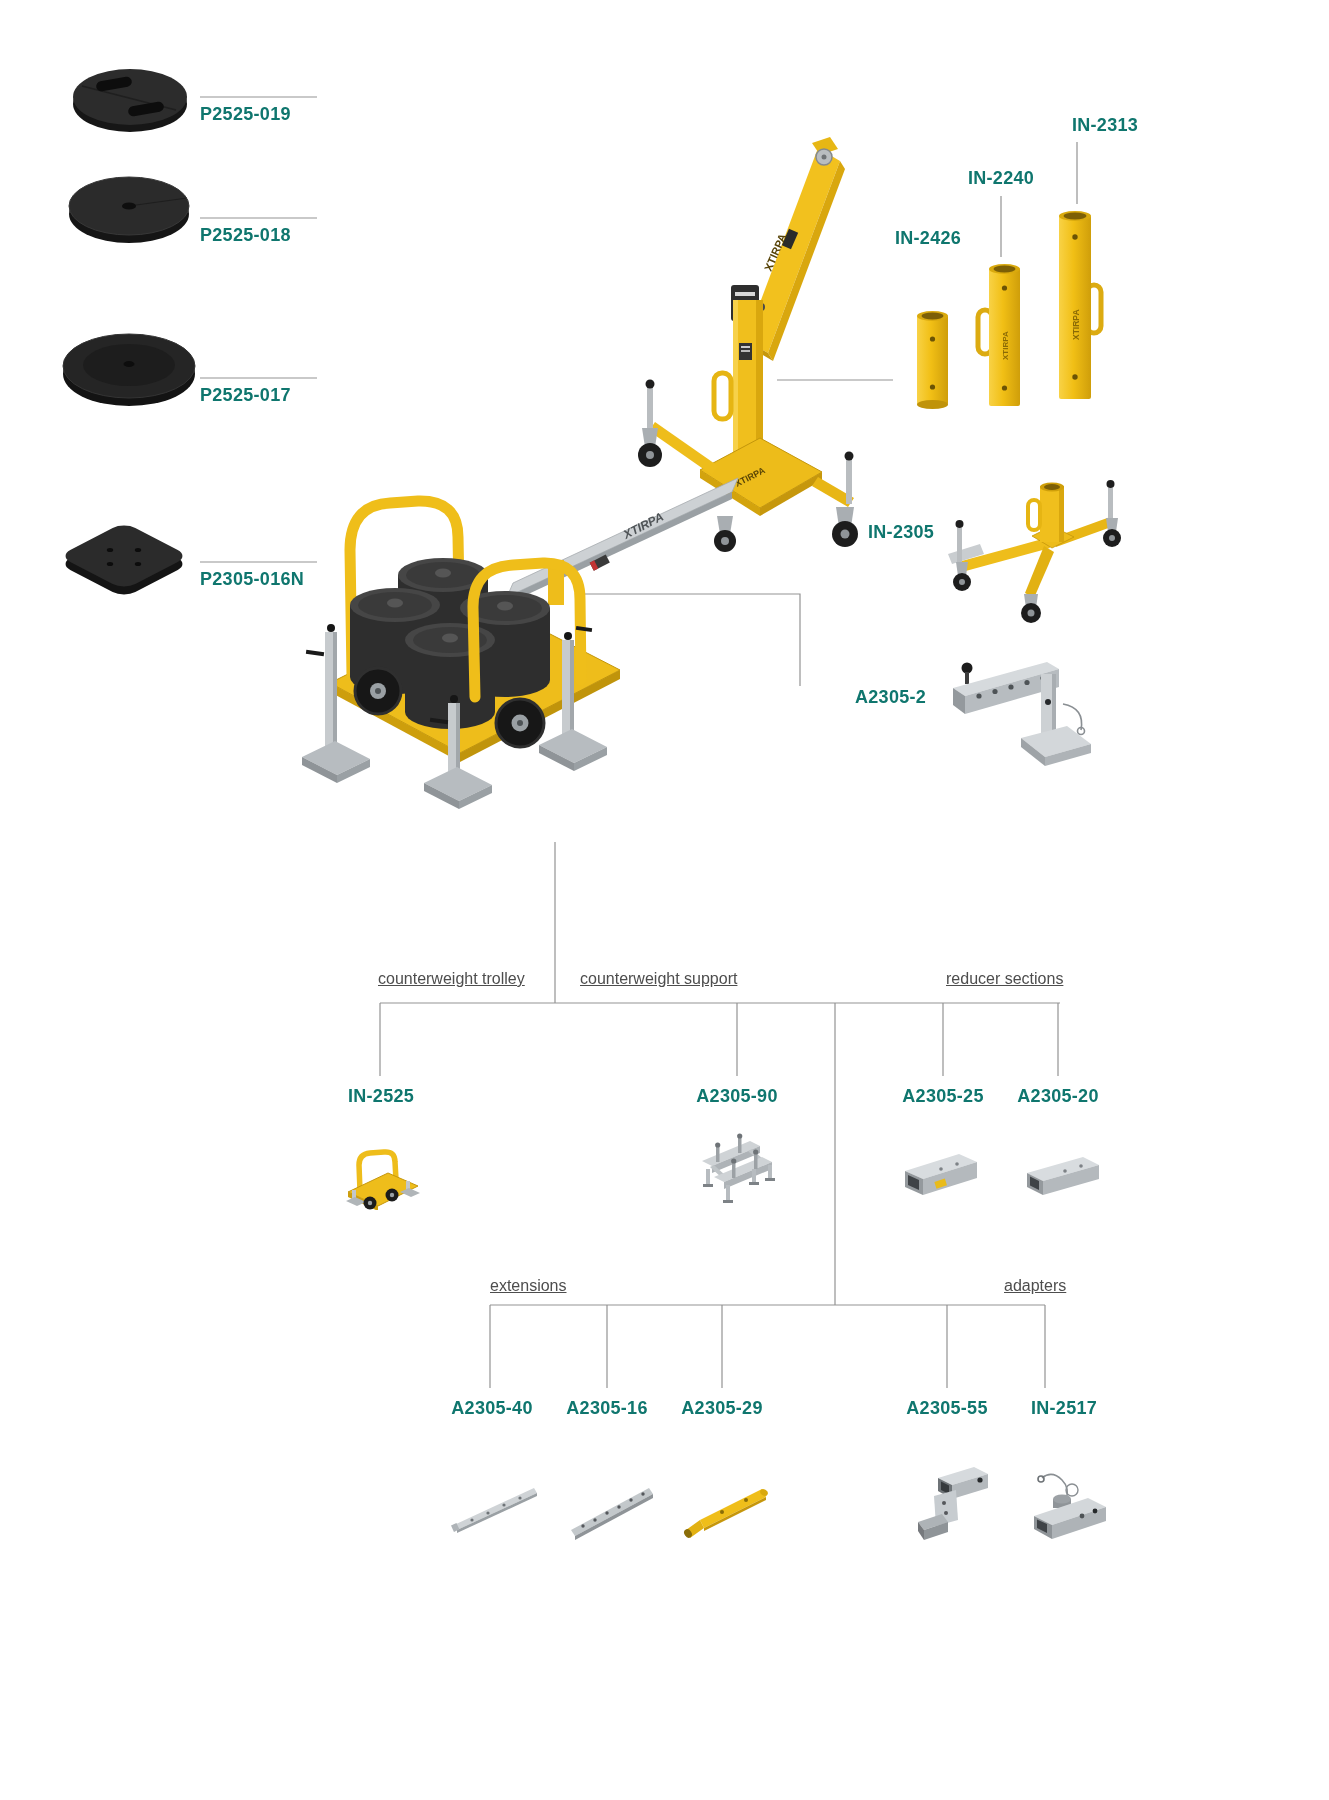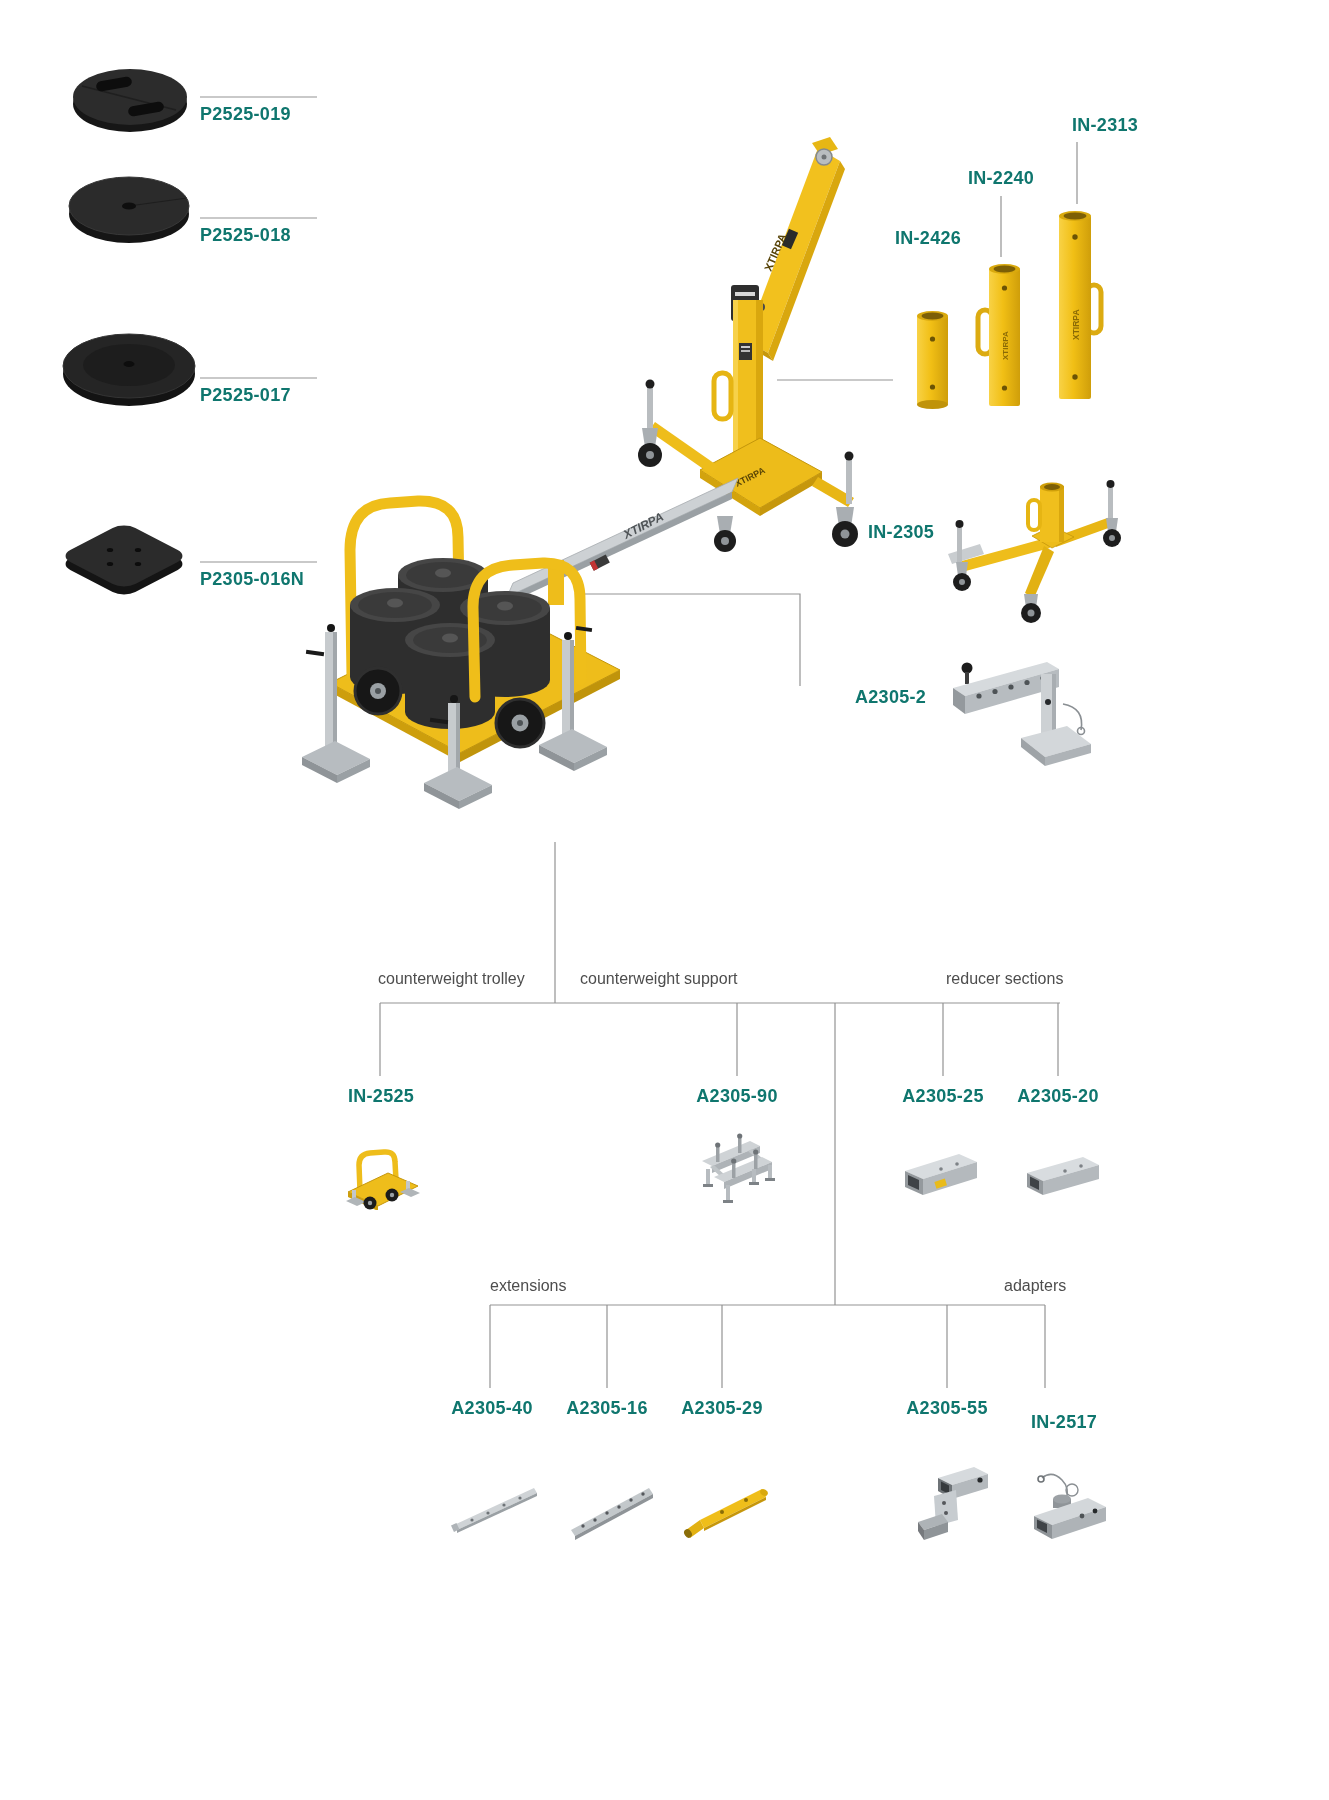--- a/index.html
+++ b/index.html
@@ -3,21 +3,21 @@
 <meta charset="utf-8">
 <style>
   * { margin:0; padding:0; box-sizing:border-box; }
   html,body { background:#ffffff; }
   body { font-family:"Liberation Sans", sans-serif; }
   .canvas { position:relative; width:1329px; height:1800px; background:#ffffff; overflow:hidden; }
   #connectors { position:absolute; left:0; top:0; pointer-events:none; }
   .part-label { position:absolute; font-weight:700; font-size:18px; letter-spacing:.3px;
                 color:#0f766e; white-space:nowrap; }
   .part-label.centered { transform:translateX(-50%); }
-  .cat-label { position:absolute; font-size:16px; font-weight:400; color:#4d4d4d; white-space:nowrap; }
+  .cat-label { position:absolute; font-size:16px; font-weight:400; color:#4d4d4d; white-space:nowrap;text-decoration:underline; }
   .part-img { position:absolute; }
   .part-img svg { display:block; width:100%; height:100%; }
 </style>
 </head>
 <body>
 
 <div class="canvas">
 
   <svg id="connectors" width="1329" height="1800" viewBox="0 0 1329 1800">
     <g stroke="#939393" stroke-width="1.2" fill="none">
@@ -432,21 +432,21 @@
     </svg>
   </div>
 
   <div class="cat-label" style="left:490px;top:1277px;">extensions</div>
   <div class="cat-label" style="left:1004px;top:1277px;">adapters</div>
 
   <div class="part-label centered" style="left:492px;top:1398px;">A2305-40</div>
   <div class="part-label centered" style="left:607px;top:1398px;">A2305-16</div>
   <div class="part-label centered" style="left:722px;top:1398px;">A2305-29</div>
   <div class="part-label centered" style="left:947px;top:1398px;">A2305-55</div>
-  <div class="part-label centered" style="left:1064px;top:1398px;margin-top:14px;">IN-2517</div>
+  <div class="part-label centered" style="left:1064px;top:1398px;">IN-2517</div>
 
   <div class="part-img" style="left:448px;top:1475px;width:95px;height:62px;">
     <svg viewBox="0 0 95 62">
       <polygon points="6,50 86,13 89,18 9,55" fill="#cfd3d6"></polygon>
       <polygon points="9,55 89,18 89,21 9,58" fill="#9aa0a4"></polygon>
       <circle cx="24" cy="45" r="1.6" fill="#6e7377"></circle>
       <circle cx="40" cy="38" r="1.6" fill="#6e7377"></circle>
       <circle cx="56" cy="30" r="1.6" fill="#6e7377"></circle>
       <circle cx="72" cy="23" r="1.6" fill="#6e7377"></circle>
       <rect x="4" y="49" width="6" height="7" transform="rotate(-25 7 52)" fill="#aeb3b7"></rect>

